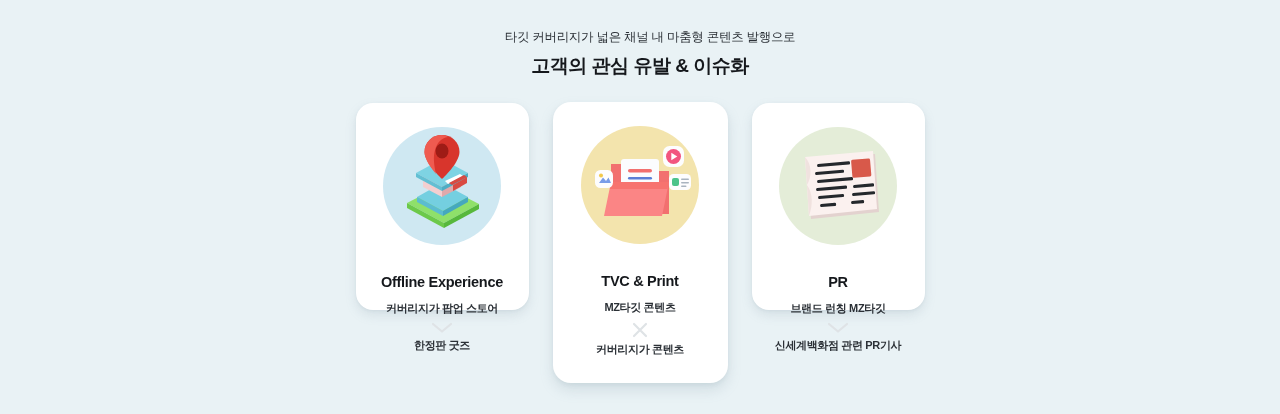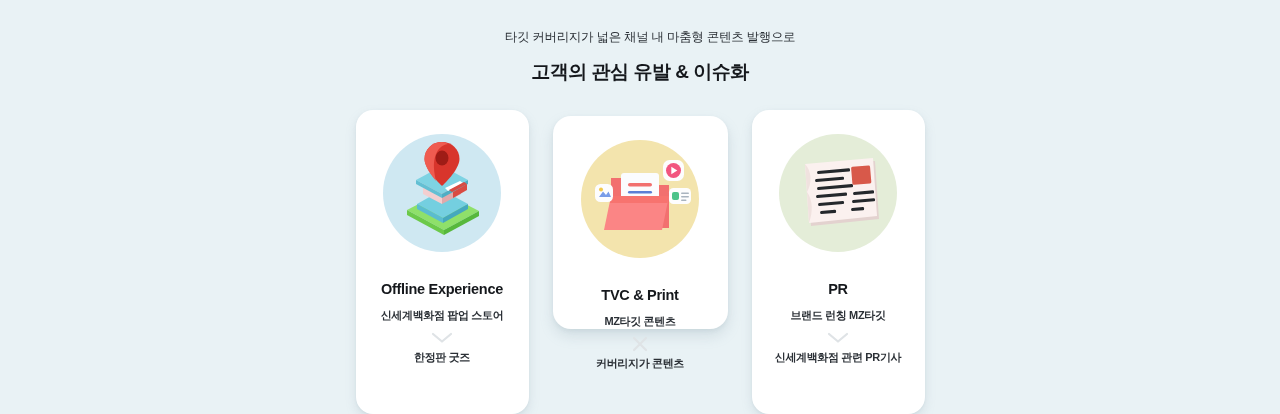--- a/index.html
+++ b/index.html
@@ -27,21 +27,21 @@
   .header-eyebrow {
     font-size: 12.5px;
     font-weight: 500;
     letter-spacing: -0.3px;
     color: #2b3036;
     line-height: 1.2;
     padding-left: 20px;
   }
 
   .header-title {
-    margin-top: 16px;
+    margin-top: 10px;
     font-size: 19px;
     font-weight: 700;
     letter-spacing: -0.5px;
     color: #15181c;
     line-height: 1.2;
   }
 
   
   .cards {
     position: absolute;
@@ -50,36 +50,36 @@
     width: 1280px;
     height: 290px;
     display: flex;
     justify-content: center;
     align-items: flex-start;
     gap: 24px;
   }
 
   .card {
     width: 173px;
-    height: 304px;
+    height: 207px;
     background: #ffffff;
     border-radius: 17px;
     box-shadow: 0 5px 11px rgba(120, 145, 158, 0.18),
                 0 1px 3px rgba(120, 145, 158, 0.10);
     display: flex;
     flex-direction: column;
     align-items: center;
     padding-top: 24px;
-    margin-top: 10px;
+    margin-top: 3px;
   }
 
   .card.is-featured {
     width: 175px;
-    height: 213px;
-    margin-top: 16px;
+    height: 281px;
+    margin-top: 2px;
     border-radius: 18px;
     box-shadow: 0 7px 14px rgba(120, 145, 158, 0.20),
                 0 2px 4px rgba(120, 145, 158, 0.11);
   }
 
   
   .icon-circle {
     width: 118px;
     height: 118px;
     border-radius: 50%;
@@ -166,21 +166,21 @@
         <path d="M62 54 L77 47 L80 49 L65 57 Z" fill="#ffffff"></path>
         <path d="M66 56 L81 48 L84 50 L69 58 Z" fill="#d94a42"></path>
         <path d="M70 58 L84 50 L84 56 L70 64 Z" fill="#d94a42"></path>
 
         <path d="M59 8 C49 8 41.5 15.5 41.5 25 C41.5 36 59 52 59 52 C59 52 76.5 36 76.5 25 C76.5 15.5 69 8 59 8 Z" fill="#d8352c"></path>
         <path d="M59 8 C49 8 41.5 15.5 41.5 25 C41.5 32 48 41 53 47 C51 38 50 30 52 23 C54 16 58 11 65 10 C63 8.7 61 8 59 8 Z" fill="#ef5b50"></path>
         <ellipse cx="59" cy="24" rx="6.5" ry="7.5" fill="#9e1c16"></ellipse>
       </svg>
     </div>
     <div class="card-title">Offline Experience</div>
-    <div class="card-sub">신세계백화점 팝업 스토어</div>
+    <div class="card-sub">커버리지가 팝업 스토어</div>
     <div class="card-sep">
       <svg width="22" height="12" viewBox="0 0 22 12">
         <path d="M2 2 L11 9.5 L20 2" fill="none" stroke="#dfe3e6" stroke-width="2.2" stroke-linecap="round" stroke-linejoin="round"></path>
       </svg>
     </div>
     <div class="card-sub2">한정판 굿즈</div>
   </div>
 
   <div class="card is-featured">
     <div class="icon-circle" style="background: rgb(243, 228, 173);">

